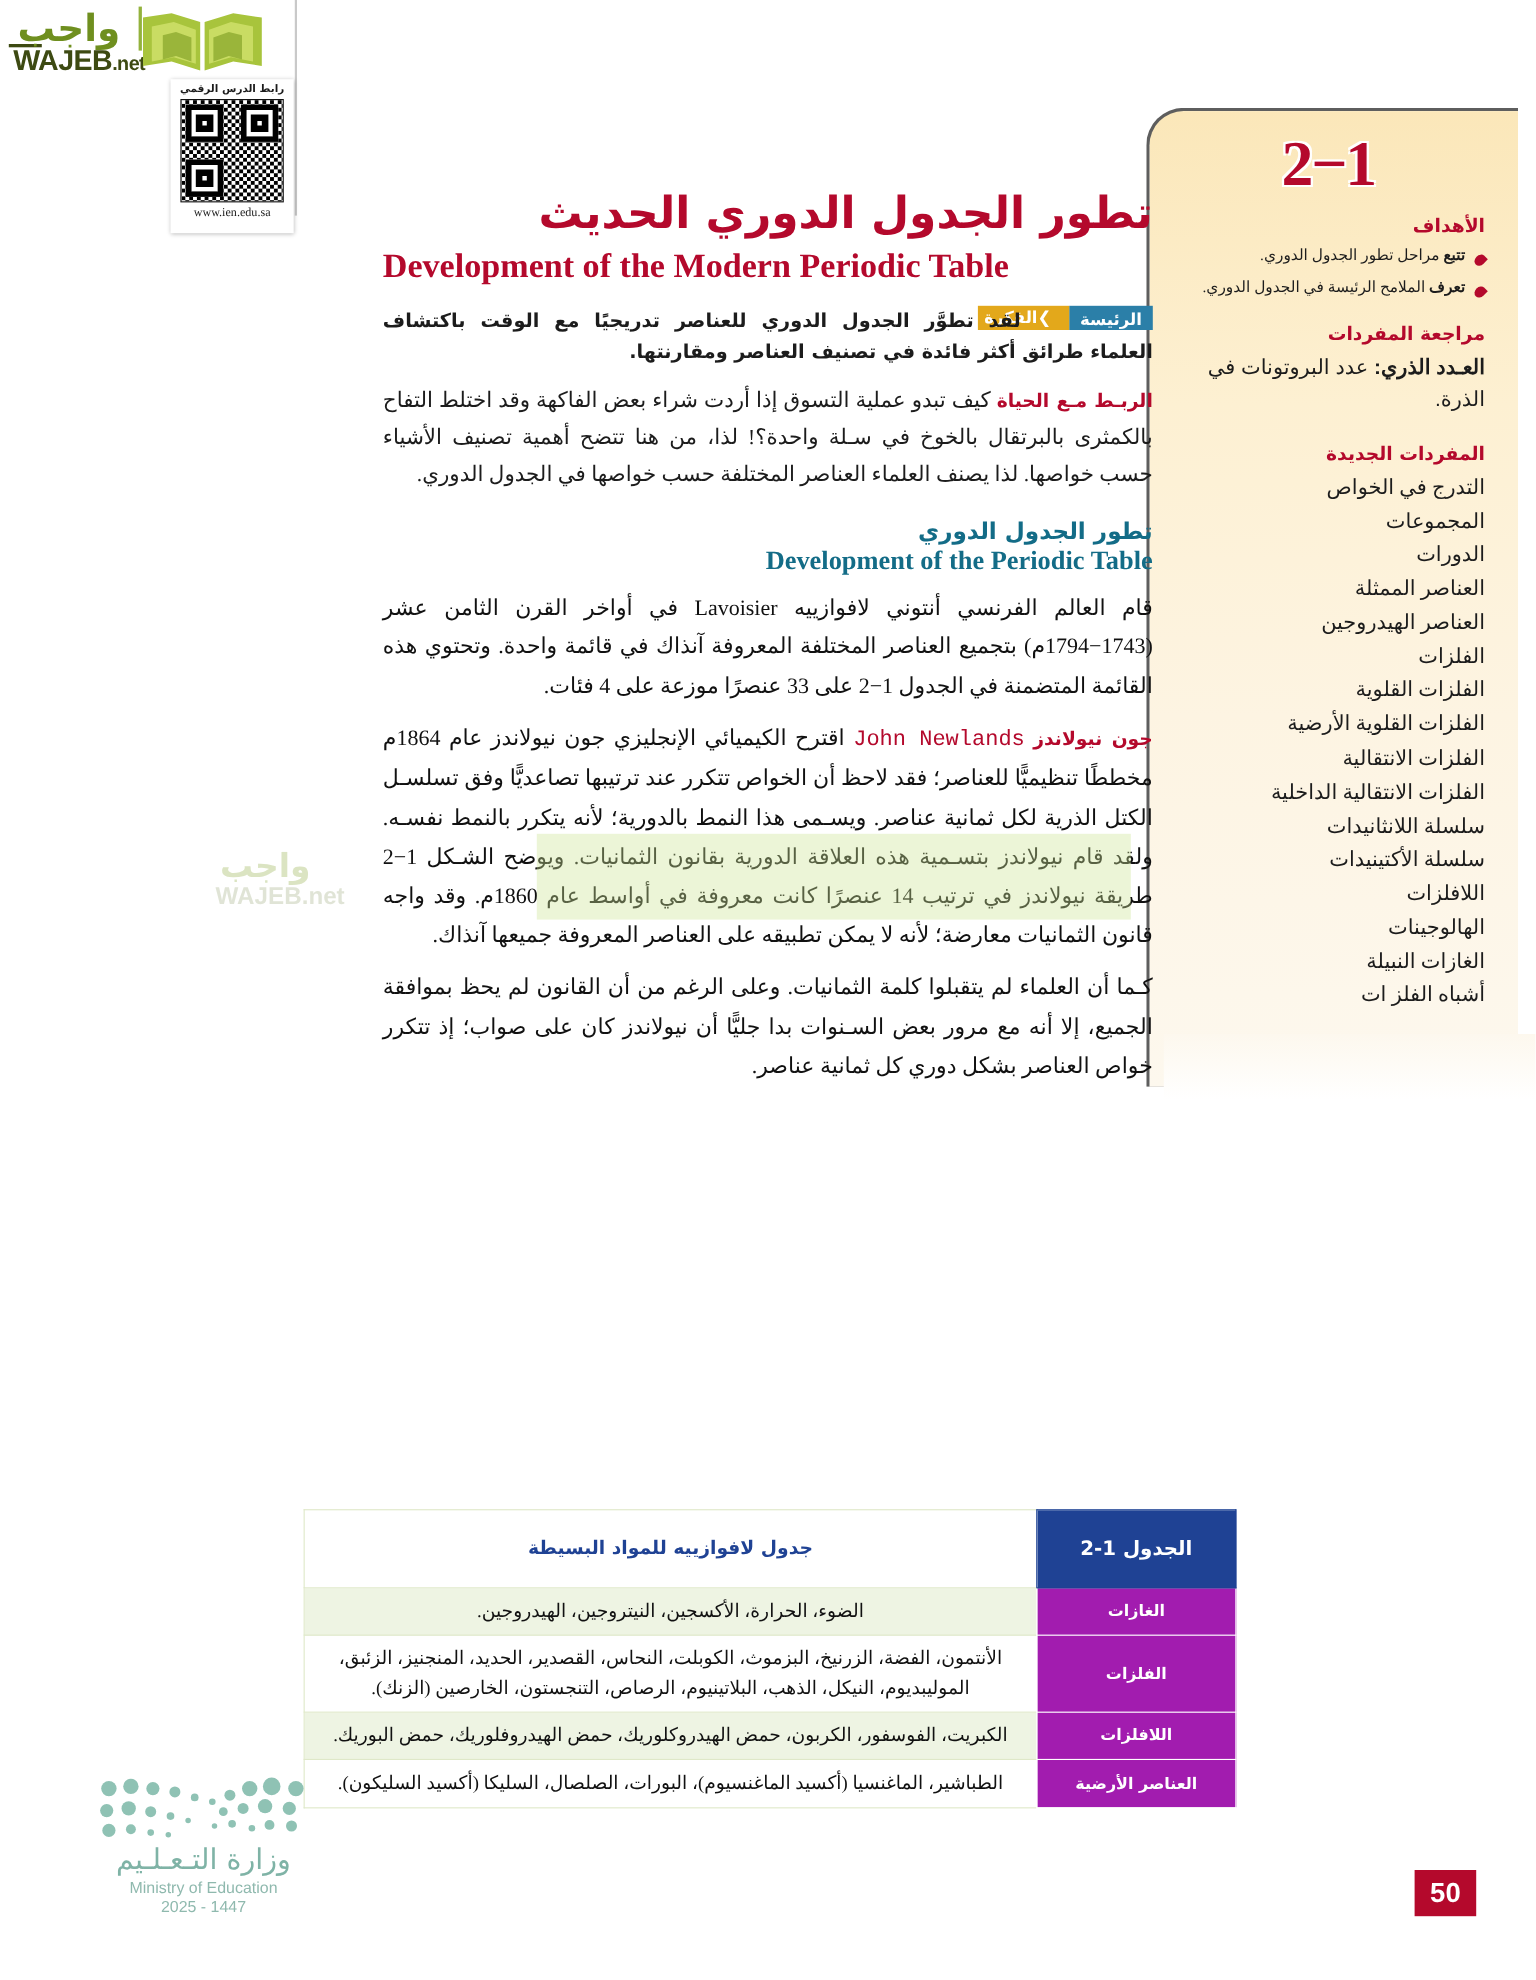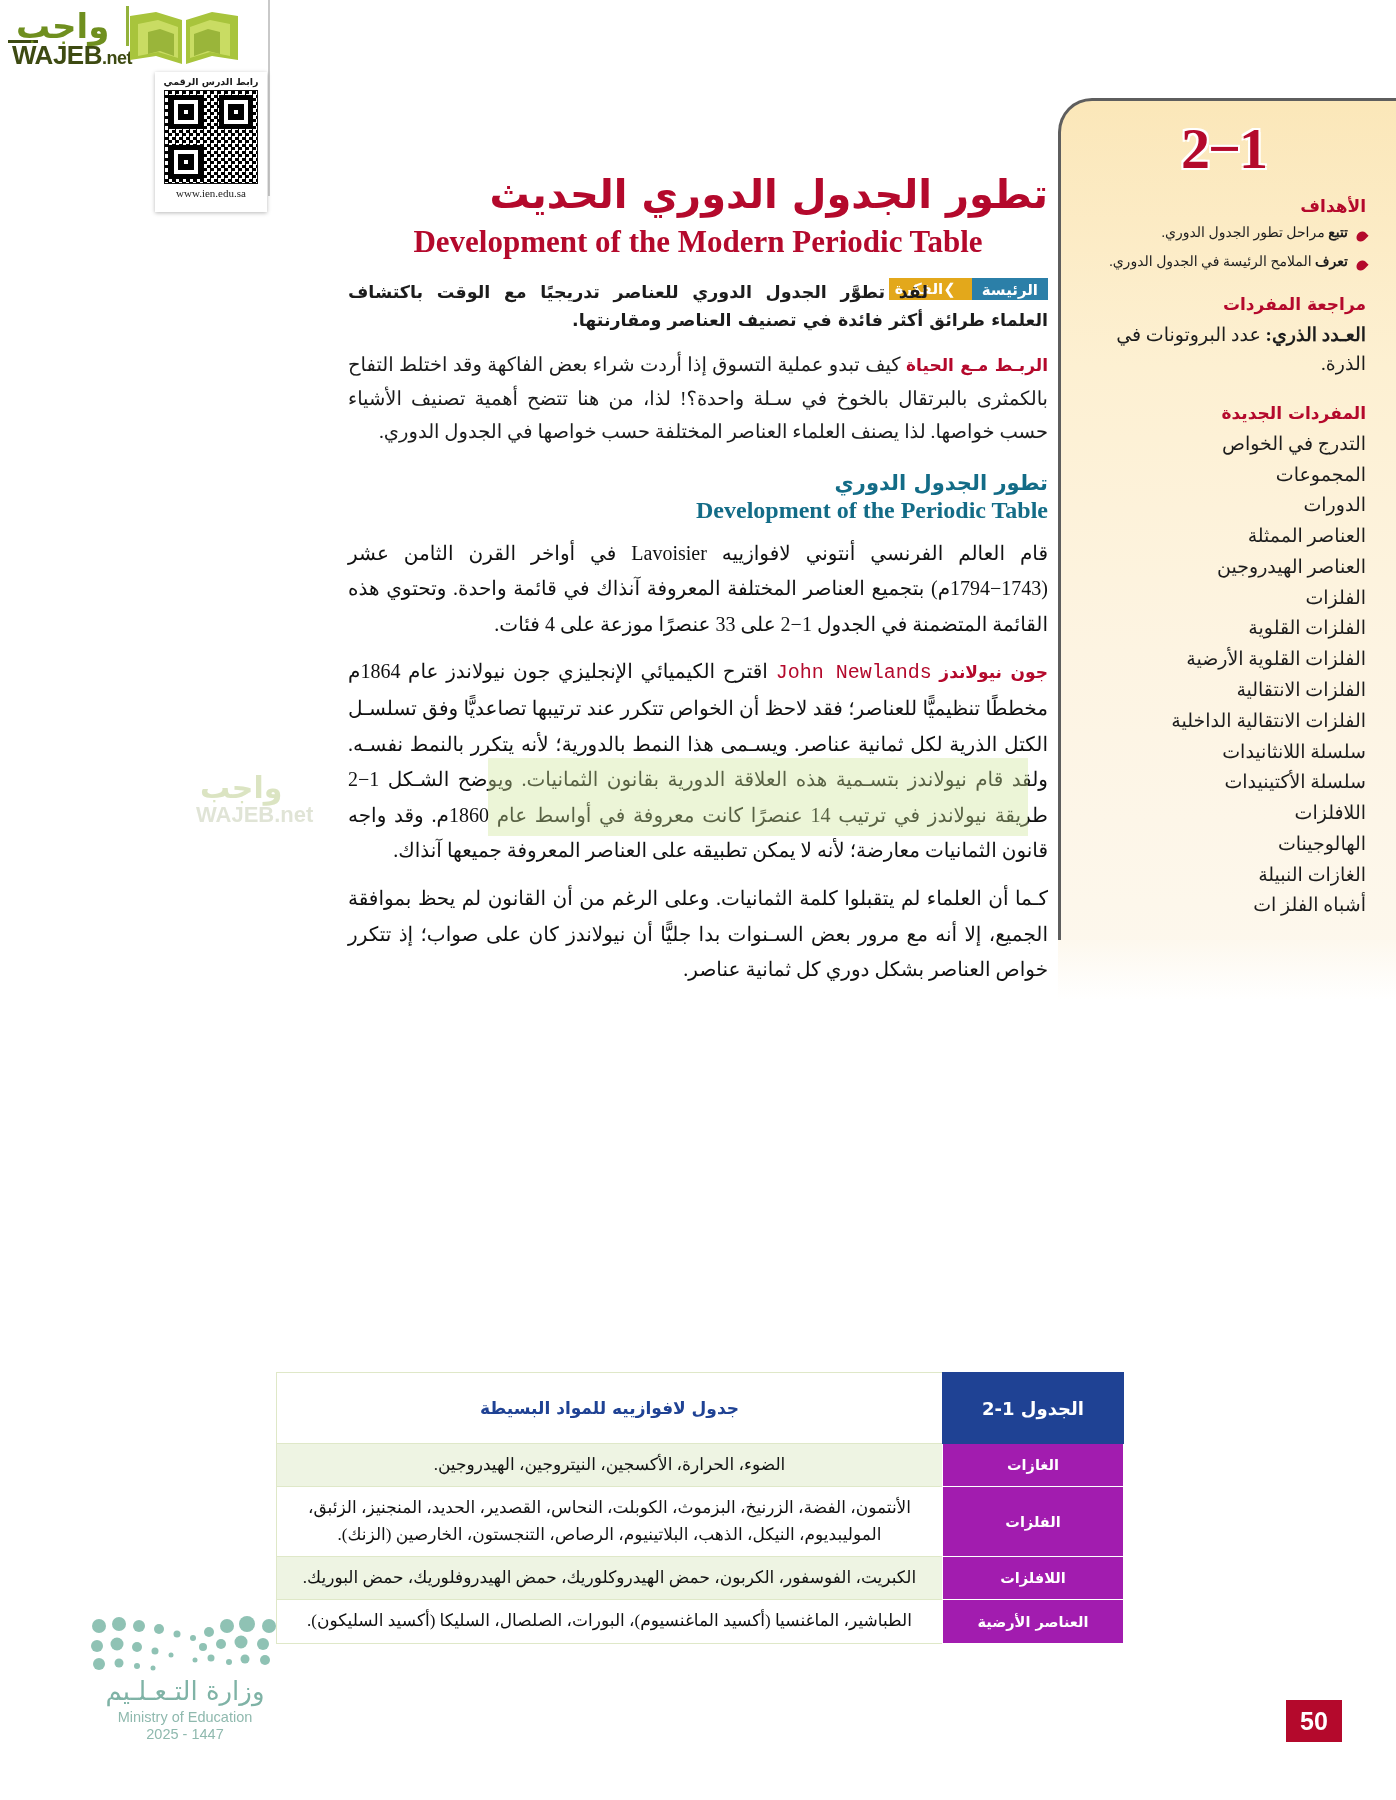--- a/index.html
+++ b/index.html
@@ -137,21 +137,21 @@
     font-family: "Liberation Serif", serif;
     font-size: 11px;
     color: #1b1b1b;
     direction: ltr;
     margin-top: 3px;
   }
 
   
   #sidebar {
     position: absolute;
-    top: 98px; right: 0px;
+    top: 98px; right: 16px;
     width: 338px;
     height: 890px;
     background: linear-gradient(180deg,#fbe7b9 0%, #fdf0d2 30%, #fdf4e2 62%, #fdf8ee 100%);
     border-top: 3px solid #5e5e5e;
     border-left: 3px solid #5e5e5e;
     border-top-left-radius: 34px;
     border-bottom-left-radius: 0;
     box-sizing: border-box;
     padding: 0 30px 0 20px;
     direction: rtl;
@@ -192,21 +192,21 @@
   .objective-bullet {
     flex: 0 0 auto;
     width: 9px; height: 11px;
     margin: 9px 0 0 9px;
     background: #b4092c;
     border-radius: 50% 0 50% 50%;
     transform: rotate(45deg);
   }
   .objective-text b { font-weight: bold; }
   .vocab-review {
-    font-family: Liberation Serif, serif;
+    font-family: Liberation Sans, sans-serif;
     font-size: 19px;
     color: #1c1c1c;
     line-height: 1.55;
   }
   .vocab-review b { font-weight: bold; }
   #vocab-list {
     list-style: none;
     margin: 4px 0 0 0;
     padding: 0;
     font-family: "Liberation Serif", serif;
@@ -229,21 +229,21 @@
     color: #b4092c;
     text-align: right;
     line-height: 1.2;
     margin: 0;
   }
   #title-en {
     font-family: "Liberation Serif", serif;
     font-size: 31px;
     font-weight: bold;
     color: #b4092c;
-    text-align: center;
+    text-align: left;
     direction: ltr;
     margin: 6px 0 16px 0;
   }
 
   
   #main-idea {
     margin-top: 18px;
     position: relative;
   }
   #main-idea .tag-row {

